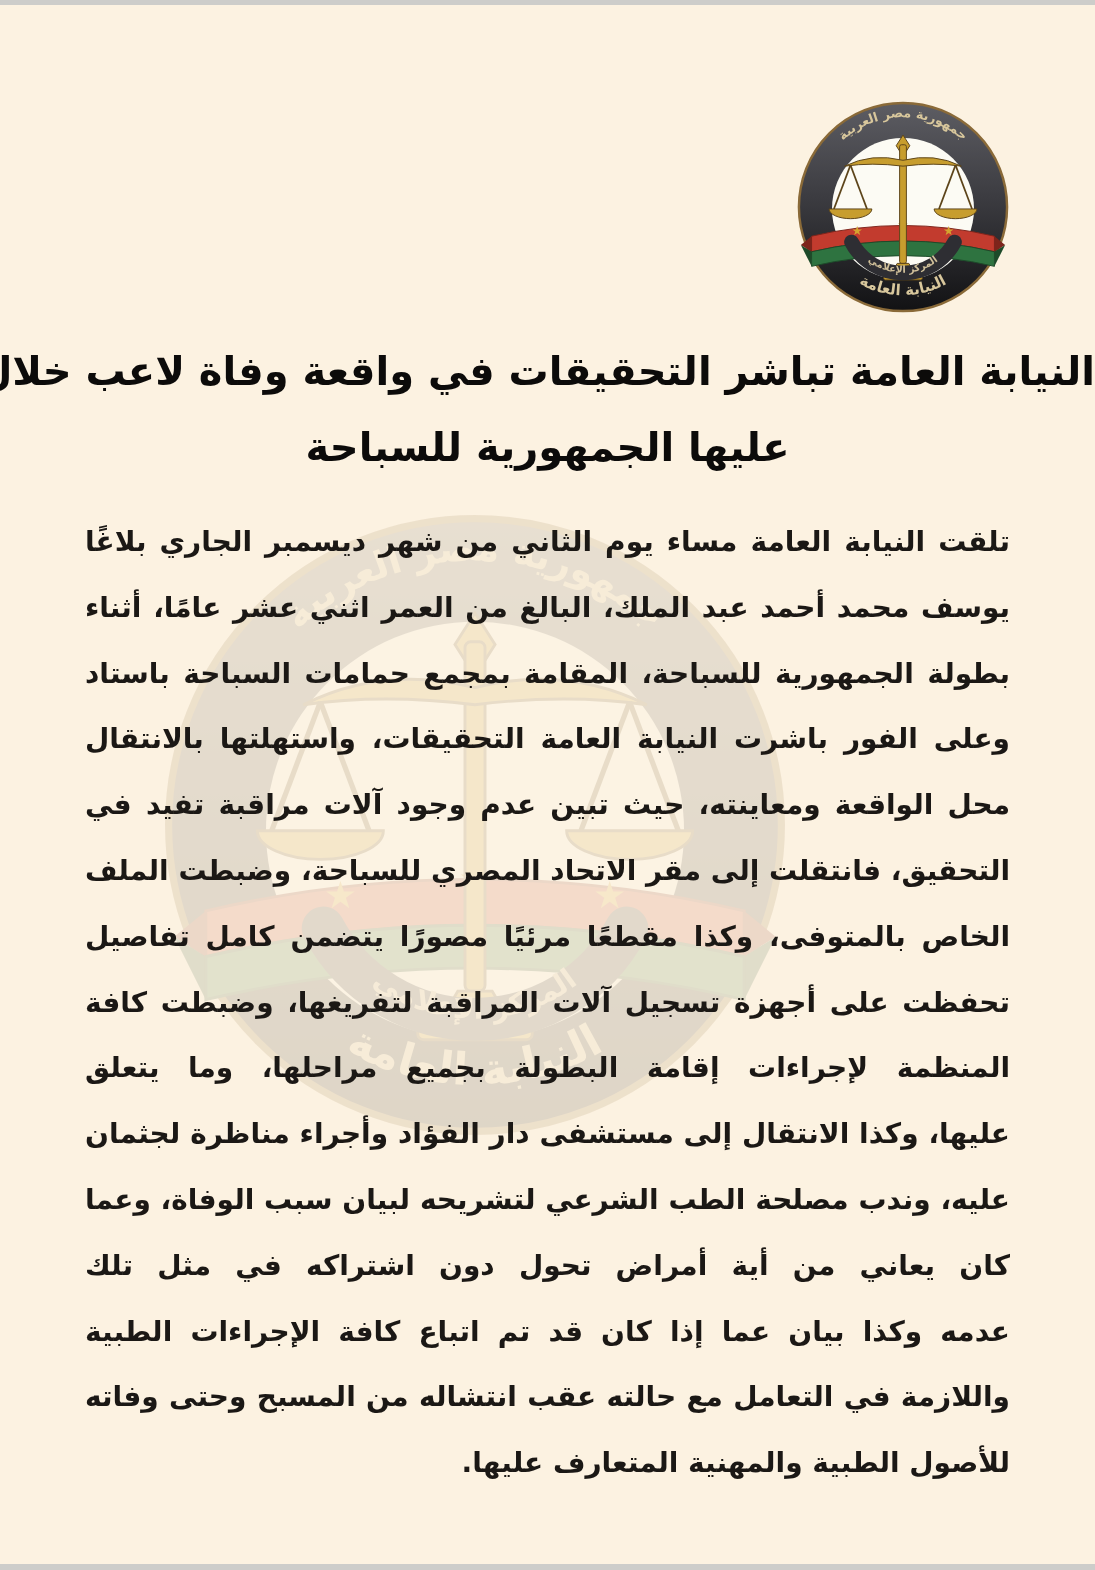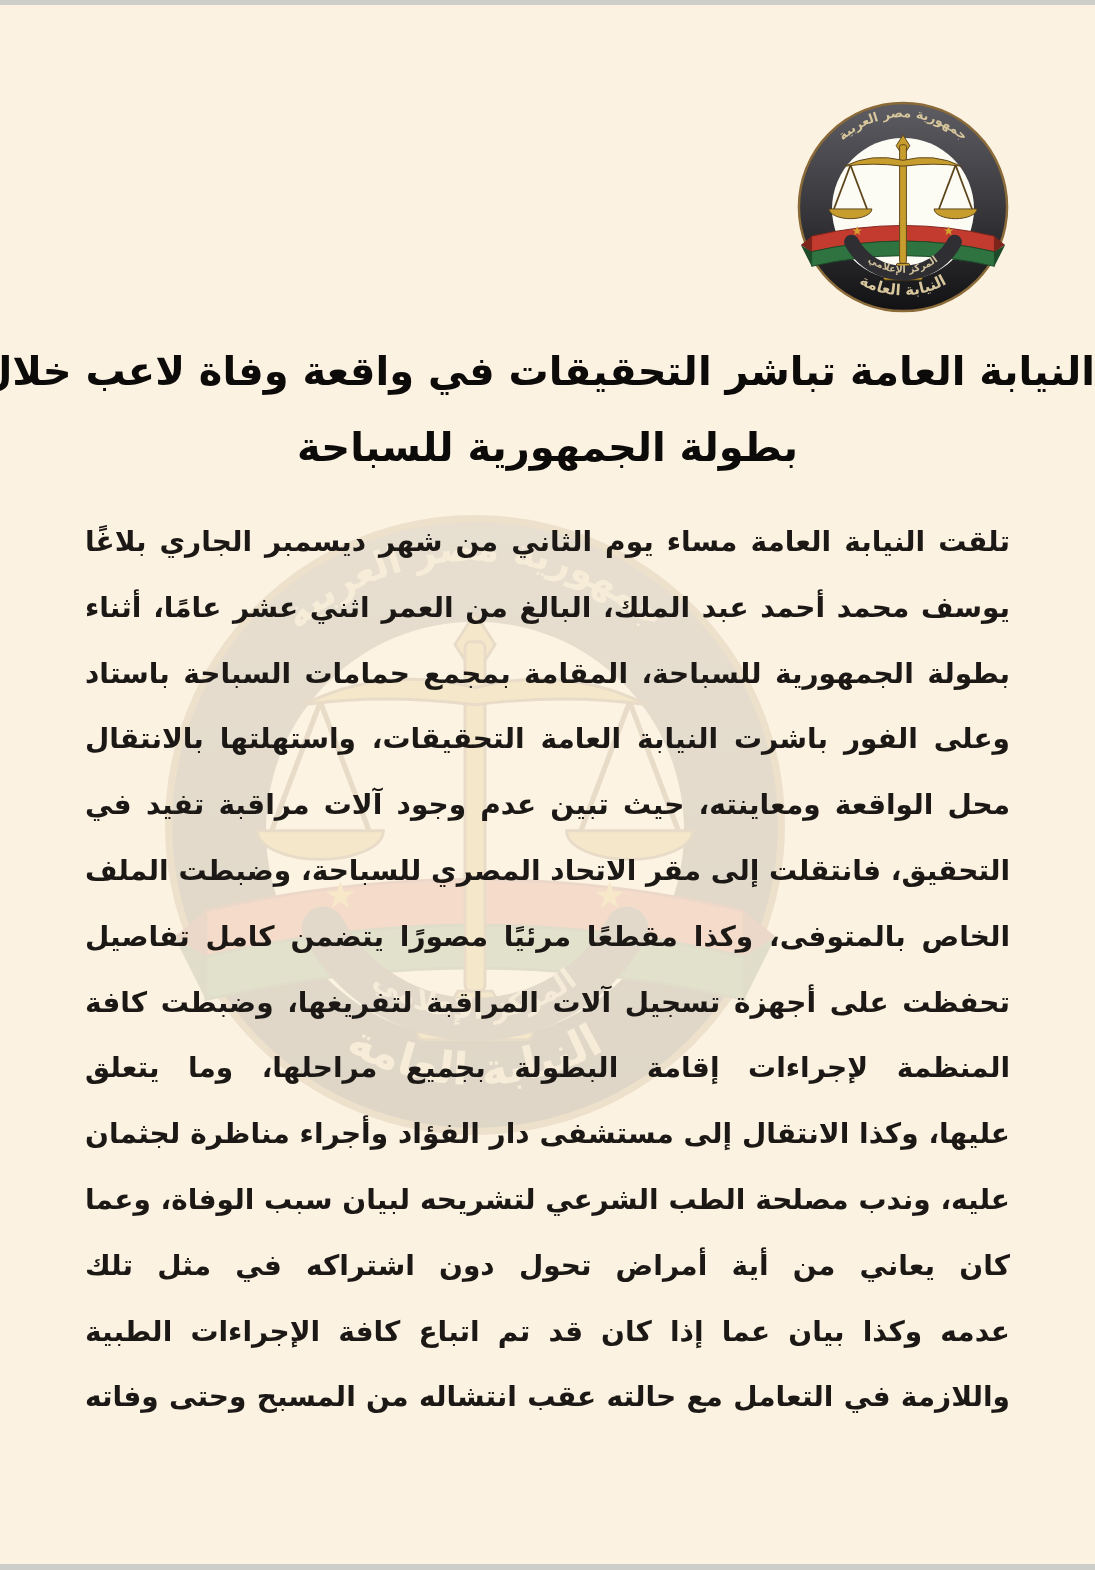--- a/index.html
+++ b/index.html
@@ -119,33 +119,34 @@
   <svg class="watermark" viewBox="0 0 220 220">
     <use href="#emblem"></use>
   </svg>
 
   <svg class="logo" viewBox="0 0 220 220">
     <use href="#emblem"></use>
   </svg>
 
   <h1 class="title">
     <span class="tline">النيابة العامة تباشر التحقيقات في واقعة وفاة لاعب خلال</span>
-    <span class="tline">بطولة الجمهورية للسباحة</span>
+    <span class="tline">عليها الجمهورية للسباحة</span>
   </h1>
 
   <main class="body-text">
     <div class="line">تلقت النيابة العامة مساء يوم الثاني من شهر ديسمبر الجاري بلاغًا بوفاة اللاعب/</div>
     <div class="line">يوسف محمد أحمد عبد الملك، البالغ من العمر اثني عشر عامًا، أثناء مشاركته في</div>
     <div class="line">بطولة الجمهورية للسباحة، المقامة بمجمع حمامات السباحة باستاد القاهرة الدولي.</div>
     <div class="line">وعلى الفور باشرت النيابة العامة التحقيقات، واستهلتها بالانتقال إلى</div>
     <div class="line">محل الواقعة ومعاينته، حيث تبين عدم وجود آلات مراقبة تفيد في مجريات</div>
     <div class="line">التحقيق، فانتقلت إلى مقر الاتحاد المصري للسباحة، وضبطت الملف الطبي</div>
     <div class="line">الخاص بالمتوفى، وكذا مقطعًا مرئيًا مصورًا يتضمن كامل تفاصيل الواقعة. كما</div>
     <div class="line">تحفظت على أجهزة تسجيل آلات المراقبة لتفريغها، وضبطت كافة المستندات</div>
     <div class="line">المنظمة لإجراءات إقامة البطولة بجميع مراحلها، وما يتعلق بالإشراف الطبي</div>
     <div class="line">عليها، وكذا الانتقال إلى مستشفى دار الفؤاد وأجراء مناظرة لجثمان المجني</div>
     <div class="line">عليه، وندب مصلحة الطب الشرعي لتشريحه لبيان سبب الوفاة، وعما إذا</div>
     <div class="line">كان يعاني من أية أمراض تحول دون اشتراكه في مثل تلك المسابقات من</div>
     <div class="line">عدمه وكذا بيان عما إذا كان قد تم اتباع كافة الإجراءات الطبية الصحيحة</div>
     <div class="line">واللازمة في التعامل مع حالته عقب انتشاله من المسبح وحتى وفاته وفقا</div>
+    <div class="line last">للأصول الطبية والمهنية المتعارف عليها.</div>
   </main>
 
 </div>
 
 </body></html>

